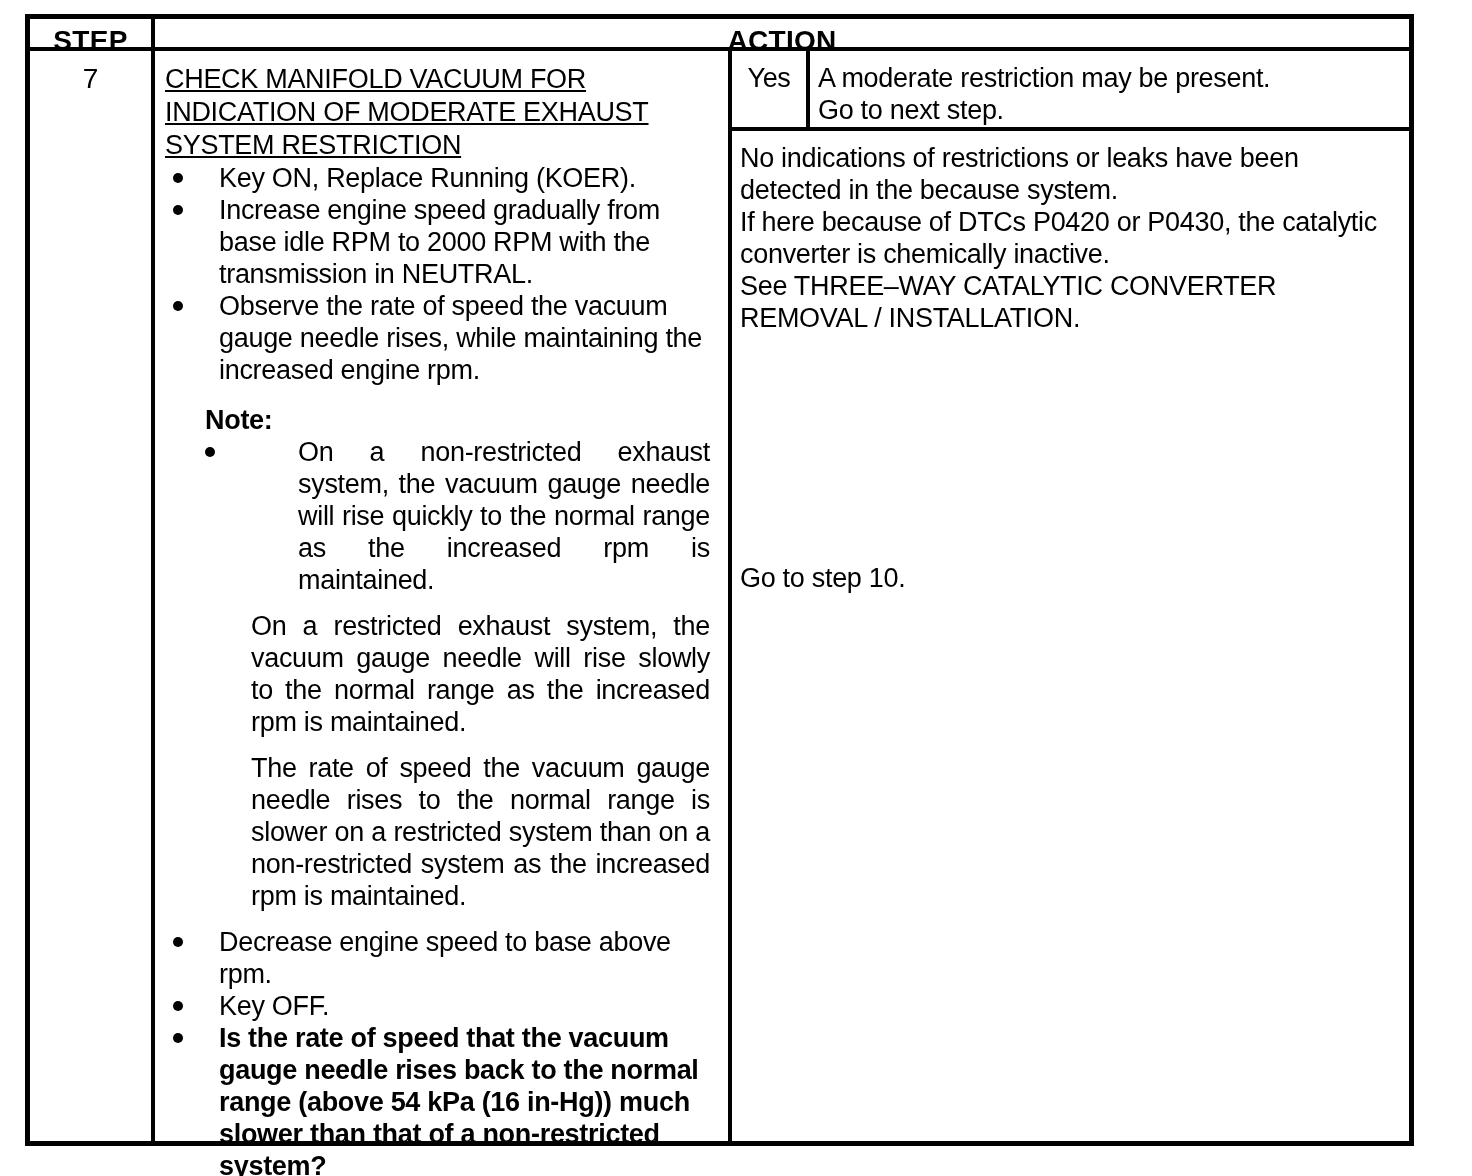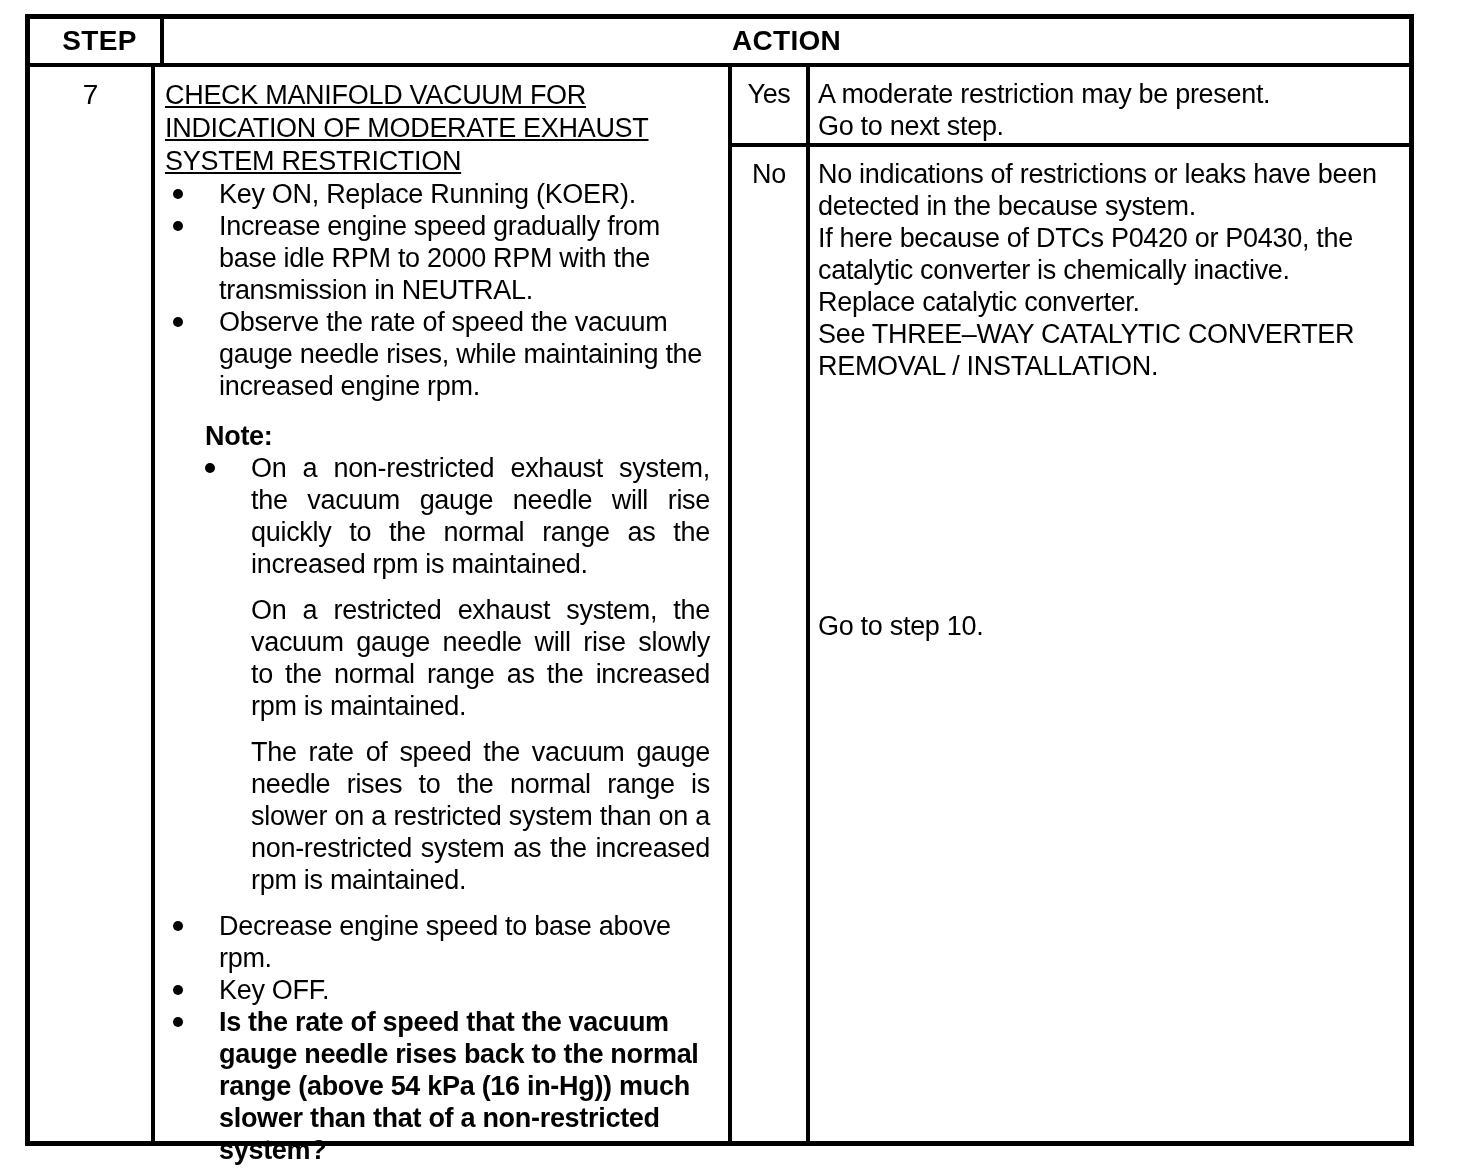--- a/index.html
+++ b/index.html
@@ -14,21 +14,21 @@
   .diag-table {
     position: absolute; left: 25px; top: 14px;
     width: 1389px; height: 1132px;
     border: 5px solid #000;
     box-sizing: border-box;
     display: flex; flex-direction: column;
     font-size: 27px; line-height: 32px; letter-spacing: -0.3px;
   }
 
   
-  .header-row { display: flex; height: 48px; border-bottom: 4px solid #000; box-sizing: border-box; flex: none; padding-left: 9px; }
+  .header-row { display: flex; height: 32px; border-bottom: 4px solid #000; box-sizing: border-box; flex: none; }
   .header-row .hcell {
     box-sizing: border-box; text-align: center;
     font-weight: bold; font-size: 28px; line-height: 44px; letter-spacing: 0.3px;
   }
   .h-step { width: 125px; border-right: 4px solid #000; }
   .h-inspection { width: 655px; border-right: 4px solid #000; }
   .h-action { flex: 1; }
 
   
   .body-row { display: flex; flex: 1; min-height: 0; }
@@ -58,21 +58,21 @@
   .bullet { display: flex; margin-left: 8px; }
   .bullet .dot {
     flex: none; width: 10px; height: 10px; border-radius: 50%;
     background: #000; margin: 11px 36px 0 0;
   }
   .bullet .txt { flex: 1; padding-right: 8px; }
   .bullet.bold .txt { font-weight: bold; }
 
   .note-block { margin-left: 40px; margin-top: 18px; }
   .note-label { font-weight: bold; }
-  .note-bullet { display: flex; }
+  .note-bullet { display: flex; gap: 47px; }
   .note-bullet .dot {
     flex: none; width: 10px; height: 10px; border-radius: 50%;
     background: #000; margin: 11px 36px 0 0;
   }
   .note-bullet .txt { flex: 1; text-align: justify; padding-right: 8px; }
   .note-para { margin: 14px 0 0 46px; text-align: justify; padding-right: 8px; }
 
   .bullets-bottom { margin-top: 14px; }
 
   
@@ -142,25 +142,23 @@
 
         <div class="yes-row">
           <div class="yn-cell">Yes</div>
           <div class="action-cell">
             <p>A moderate restriction may be present.</p>
             <p>Go to next step.</p>
           </div>
         </div>
 
         <div class="no-row">
-          <div class="yn-cell">No</div>
           <div class="action-cell">
             <p>No indications of restrictions or leaks have been detected in the because system.</p>
             <p>If here because of DTCs P0420 or P0430, the catalytic converter is chemically inactive.</p>
-            <p>Replace catalytic converter.</p>
             <p>See THREE–WAY CATALYTIC CONVERTER REMOVAL / INSTALLATION.</p>
             <div class="goto-line">Go to step 10.</div>
           </div>
         </div>
 
       </div>
     </div>
   </div>
 </div>
 

